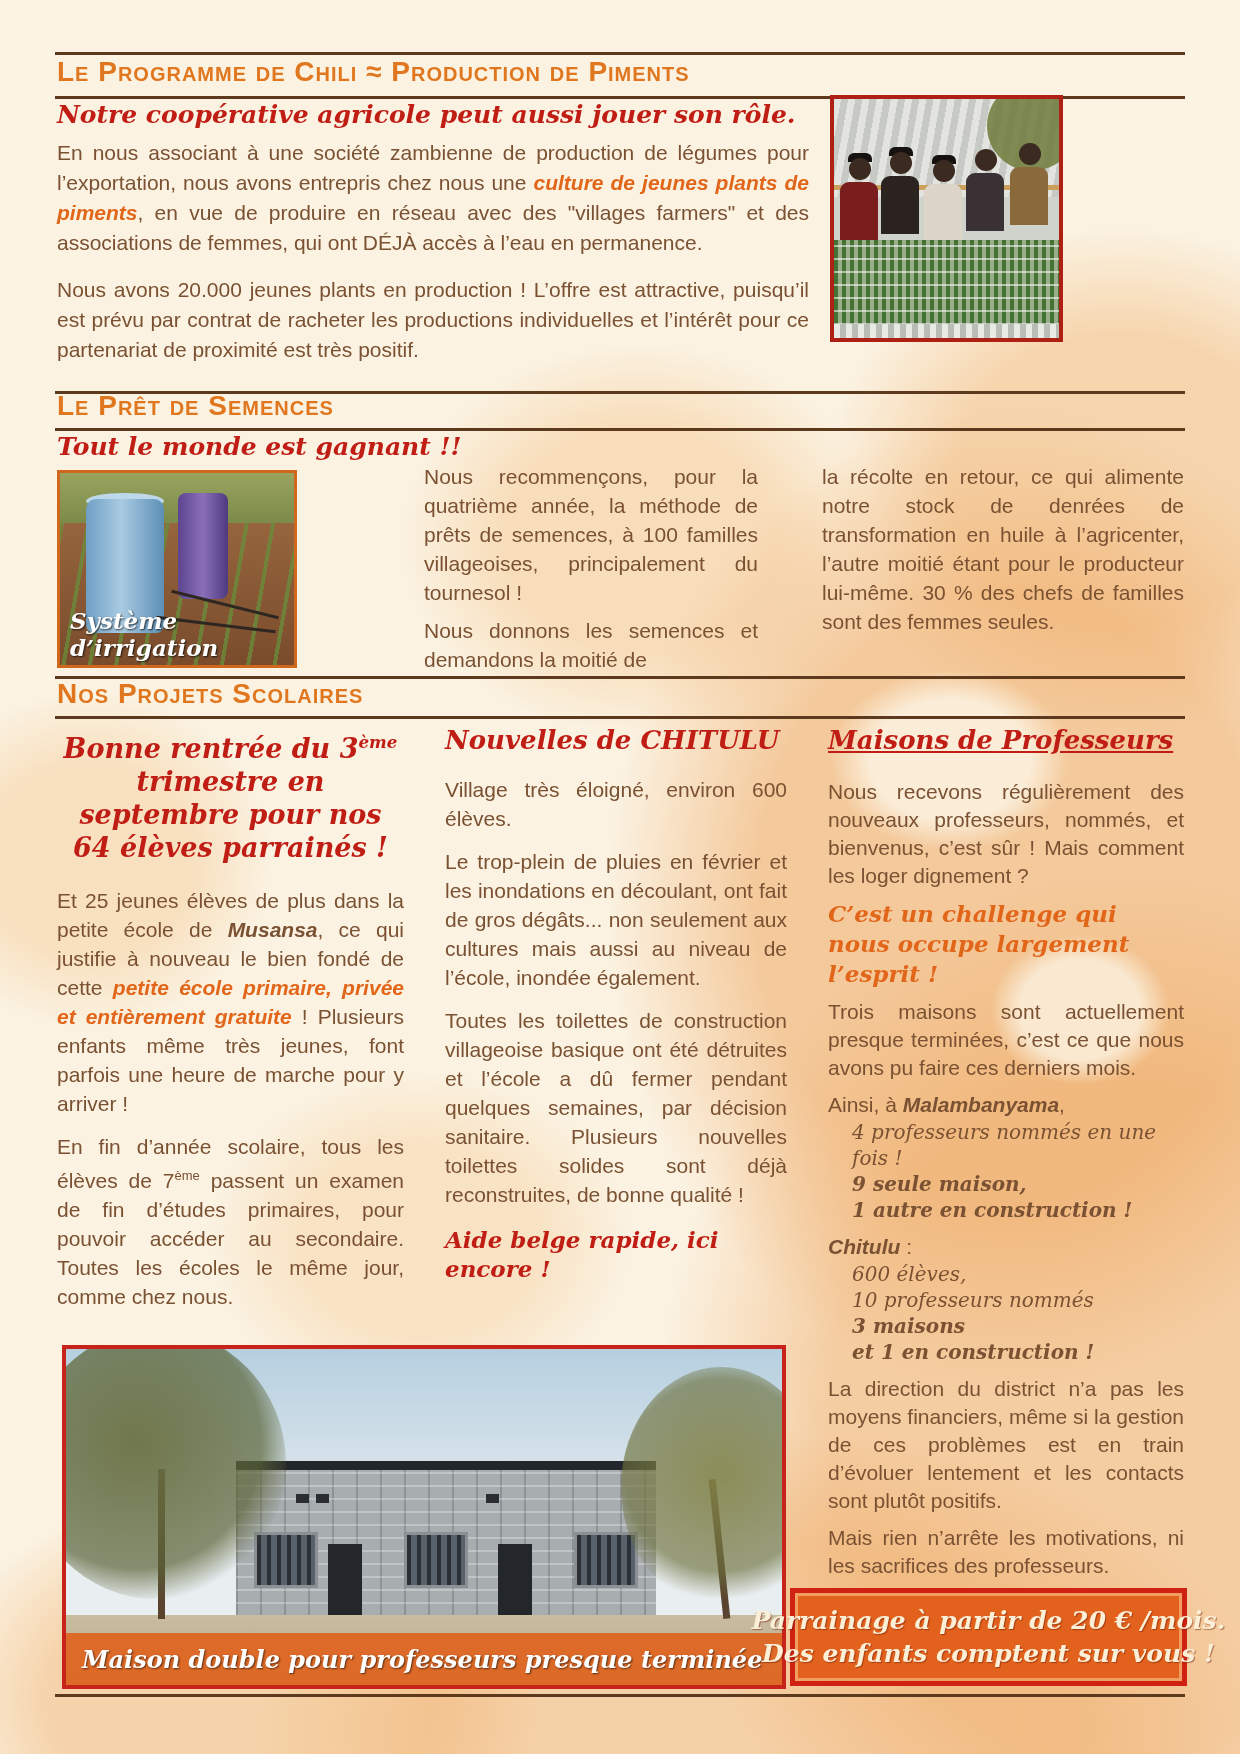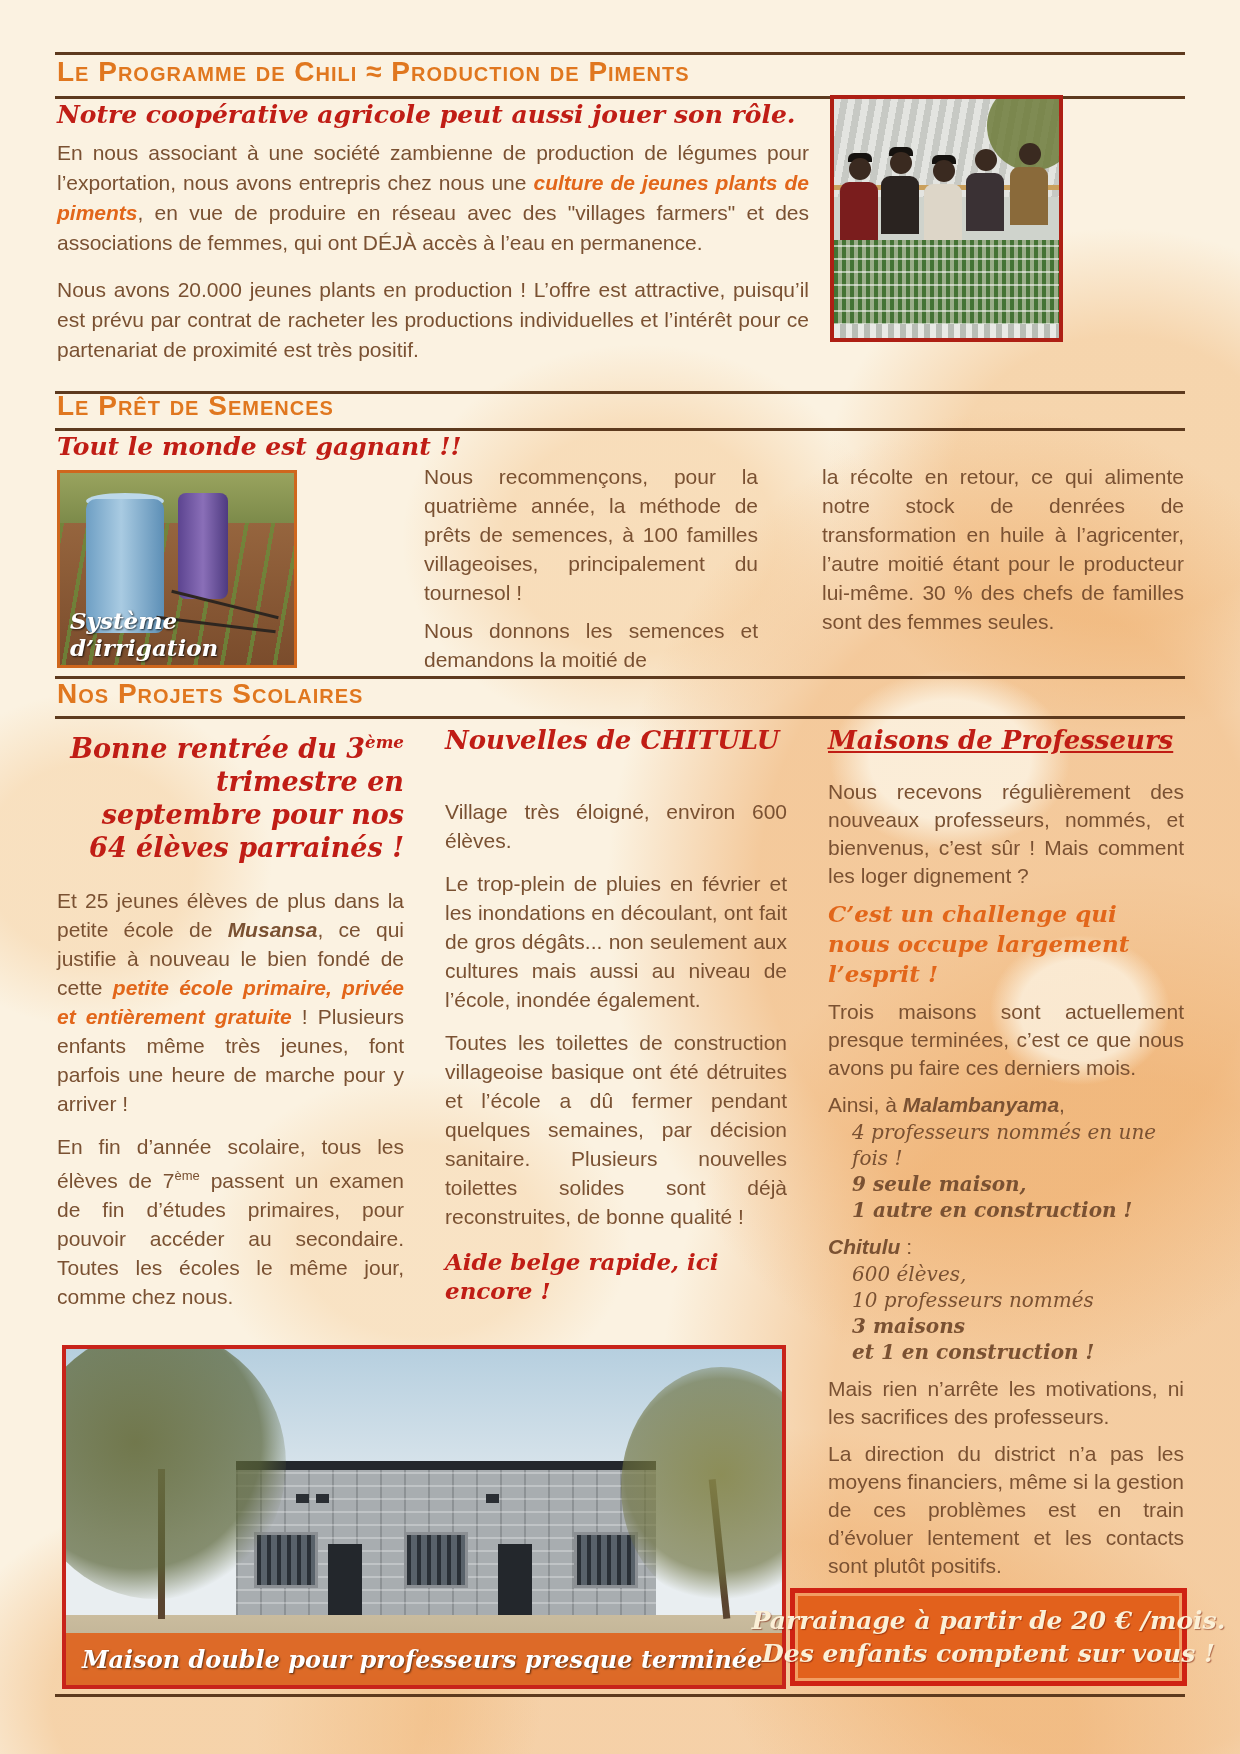--- a/index.html
+++ b/index.html
@@ -36,26 +36,26 @@
 
   #s1body{left:57px;top:138px;width:752px;line-height:30px;}
   #s1body p{margin-bottom:17px;}
 
   #s2colB{left:424px;top:462px;width:334px;}
   #s2colB p{margin-bottom:9px;}
   #s2colC{left:822px;top:462px;width:362px;}
 
   #s3col1{left:57px;top:726px;width:347px;}
   .red-h{font-family:"DejaVu Serif",serif;font-style:italic;font-weight:bold;font-size:27px;
-    line-height:33px;color:#c01d15;margin-bottom:22px;text-align:right;}
+    line-height:33px;color:#c01d15;margin-bottom:22px;text-align:center;}
   #s3col1 .p1{}
 
   #s3col2{left:445px;top:726px;width:342px;}
   .col-h2{font-family:"DejaVu Serif",serif;font-style:italic;font-weight:bold;font-size:26px;
-    color:#c01d15;margin-bottom:42px;text-align:left;}
+    color:#c01d15;margin-bottom:20px;text-align:left;}
   .note{font-family:"DejaVu Serif",serif;font-style:italic;font-weight:bold;font-size:23px;
     color:#c01d15;margin-top:16px;text-align:left;}
 
   #s3col3{left:828px;top:726px;width:356px;line-height:28px;}
   #s3col3 .col-h2{margin-bottom:24px;text-decoration:underline;}
   #s3col3 p{margin-bottom:9px;}
   .challenge{font-family:"DejaVu Serif",serif;font-weight:bold;font-style:italic;color:#e2661a;
     font-size:23px;line-height:30px;margin-bottom:9px;text-align:left;}
   .list-block{margin-bottom:10px;}
   .sub-lines{padding-left:24px;font-family:"DejaVu Serif",serif;font-style:italic;
@@ -236,22 +236,22 @@
     </div>
     <div class="list-block">
       <div><span class="name">Chitulu</span><span> :</span></div>
       <div class="sub-lines">
         <div>600 élèves,</div>
         <div>10 professeurs nommés</div>
         <div class="b">3 maisons</div>
         <div class="b">et 1 en construction !</div>
       </div>
     </div>
+    <p>La direction du district n’a pas les moyens financiers, même si la gestion de ces problèmes est en train d’évoluer lentement et les contacts sont plutôt positifs.</p>
     <p>Mais rien n’arrête les motivations, ni les sacrifices des professeurs.</p>
-    <p>La direction du district n’a pas les moyens financiers, même si la gestion de ces problèmes est en train d’évoluer lentement et les contacts sont plutôt positifs.</p>
   </div>
 
   <div class="photo" id="photo3">
     <div class="house">
       <div class="vent" style="left:60px;"></div>
       <div class="vent" style="left:80px;"></div>
       <div class="vent" style="left:250px;"></div>
       <div class="window" style="left:18px;"></div>
       <div class="door" style="left:92px;"></div>
       <div class="window" style="left:168px;"></div>

